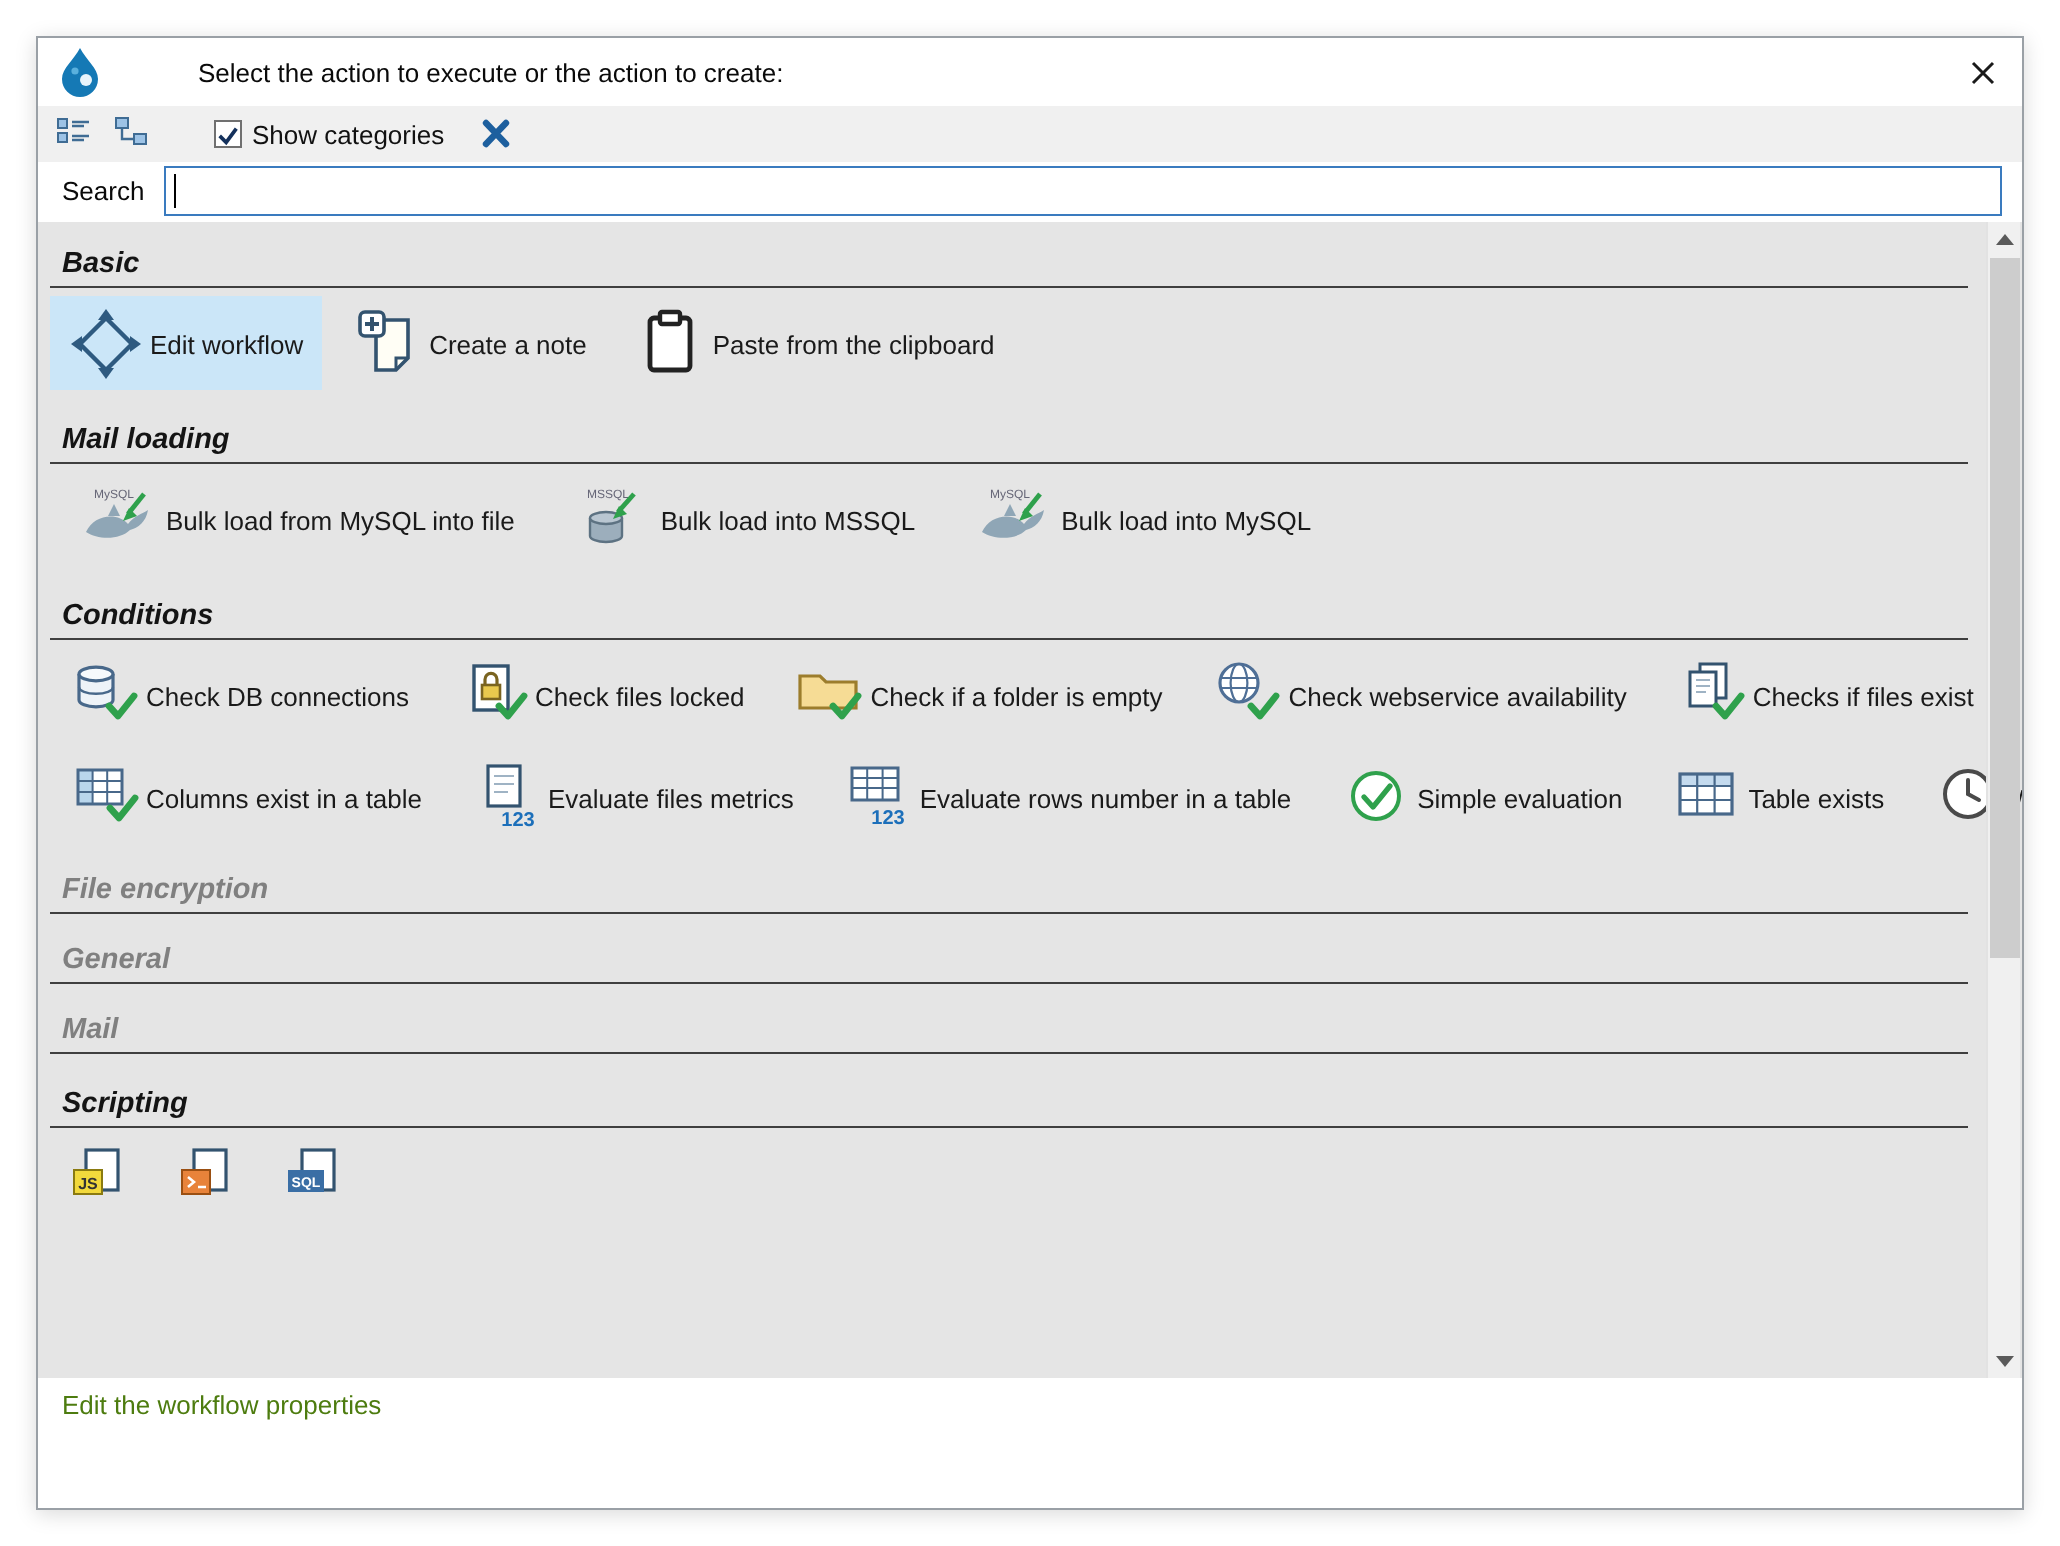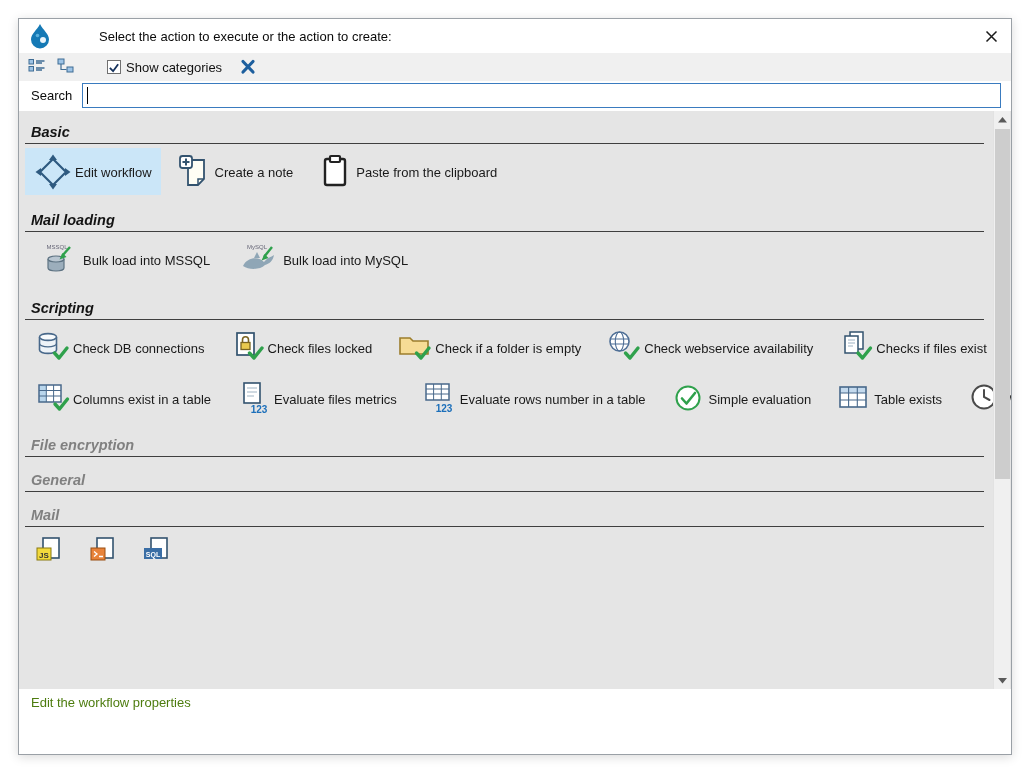--- a/index.html
+++ b/index.html
@@ -145,20 +145,32 @@
           </span>
           <span class="lbl">Paste from the clipboard</span>
         </div>
       </div>
 
       <div class="cat-h">Mail loading</div>
       <div class="items">
         <div class="item">
           <span class="ic">
             <svg width="46" height="38" viewBox="0 0 46 38">
+              <text x="23" y="8" font-size="6" text-anchor="middle" fill="#667">MySQL</text>
+              <path d="M20 17 l3 -6 3 6 z" fill="#8fa6b6"></path>
+              <path d="M9 25 C13 16 25 15 30 21 C33 17 37 16 40 14 C39 20 35 23 31 24 C26 29 15 29 9 25 Z" fill="#8fa6b6"></path>
+              <path d="M38 6 L30 16" stroke="#2fa14c" stroke-width="2.4"></path>
+              <path d="M27.5 19.5 l3 -6.5 4 4 z" fill="#2fa14c"></path>
+            </svg>
+          </span>
+          <span class="lbl">Bulk load from MySQL into file</span>
+        </div>
+        <div class="item">
+          <span class="ic">
+            <svg width="46" height="38" viewBox="0 0 46 38">
               <text x="23" y="8" font-size="6" text-anchor="middle" fill="#667">MSSQL</text>
               <path d="M14 18 V27 a8 3 0 0 0 16 0 V18" fill="#9caebc" stroke="#5d7282" stroke-width="1.2"></path>
               <ellipse cx="22" cy="18" rx="8" ry="3" fill="#b9c6d1" stroke="#5d7282" stroke-width="1.2"></ellipse>
               <path d="M36 6 L28 15" stroke="#2fa14c" stroke-width="2.4"></path>
               <path d="M25.5 18.5 l3 -6.5 4 4 z" fill="#2fa14c"></path>
             </svg>
           </span>
           <span class="lbl">Bulk load into MSSQL</span>
         </div>
         <div class="item">
@@ -168,21 +180,21 @@
               <path d="M20 17 l3 -6 3 6 z" fill="#8fa6b6"></path>
               <path d="M9 25 C13 16 25 15 30 21 C33 17 37 16 40 14 C39 20 35 23 31 24 C26 29 15 29 9 25 Z" fill="#8fa6b6"></path>
               <path d="M38 6 L30 16" stroke="#2fa14c" stroke-width="2.4"></path>
               <path d="M27.5 19.5 l3 -6.5 4 4 z" fill="#2fa14c"></path>
             </svg>
           </span>
           <span class="lbl">Bulk load into MySQL</span>
         </div>
       </div>
 
-      <div class="cat-h">Scripting</div>
+      <div class="cat-h">Conditions</div>
       <div class="items">
         <div class="item">
           <span class="ic">
             <svg width="36" height="36" viewBox="0 0 36 36">
               <path d="M5.5 8 V21 a8.5 3.4 0 0 0 17 0 V8" fill="#eef3f8" stroke="#48688a" stroke-width="1.6"></path>
               <path d="M5.5 14.5 a8.5 3.4 0 0 0 17 0" fill="none" stroke="#48688a" stroke-width="1.2"></path>
               <ellipse cx="14" cy="8" rx="8.5" ry="3.4" fill="#f7fafc" stroke="#48688a" stroke-width="1.6"></ellipse>
               <path d="M20.5 24 l4.5 5 8 -10" stroke="#2fa14c" stroke-width="3.4" fill="none" stroke-linecap="round" stroke-linejoin="round"></path>
             </svg>
           </span>
@@ -293,20 +305,21 @@
             </svg>
           </span>
           <span class="lbl">Wait for</span>
         </div>
       </div>
 
       <div class="cat-h collapsed">File encryption</div>
       <div class="cat-h collapsed">General</div>
       <div class="cat-h collapsed">Mail</div>
 
+      <div class="cat-h">Scripting</div>
       <div class="items">
         <div class="item">
           <span class="ic">
             <svg width="30" height="40" viewBox="0 0 30 40">
               <rect x="9" y="2" width="16" height="20" fill="#fff" stroke="#33536f" stroke-width="1.6"></rect>
               <rect x="3" y="12" width="14" height="12" fill="#f2d93c" stroke="#8a7a10" stroke-width="1"></rect>
               <text x="10" y="21.5" font-size="8" font-weight="bold" fill="#333" text-anchor="middle">JS</text>
             </svg>
           </span>
         </div>

